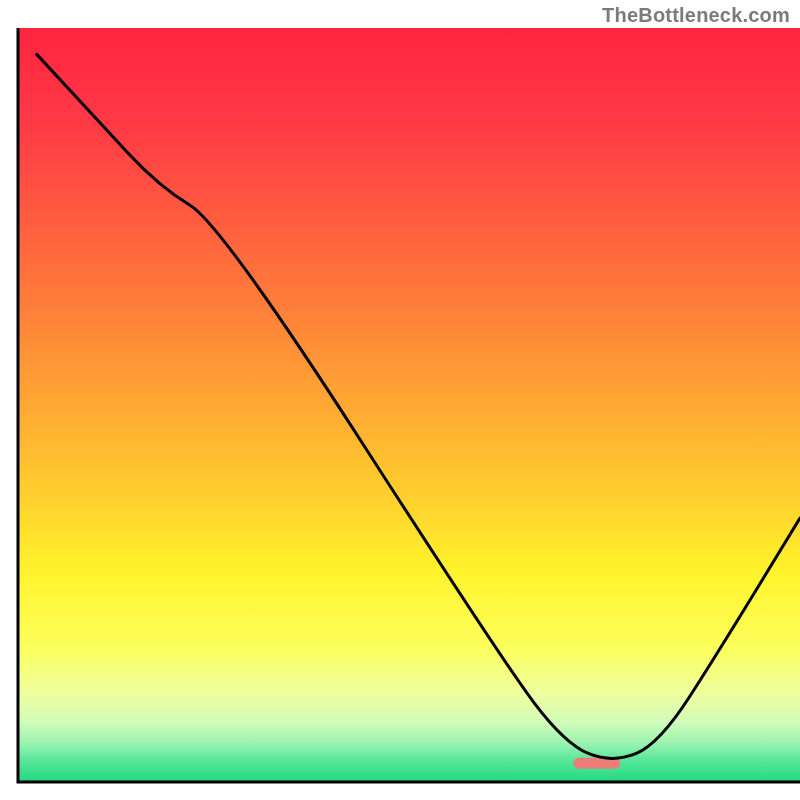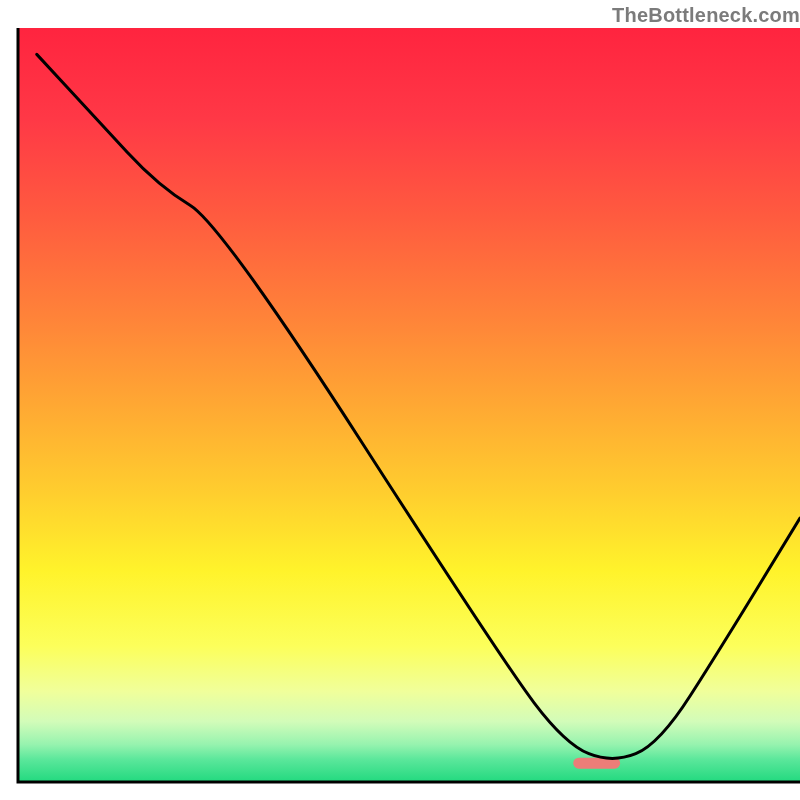--- a/index.html
+++ b/index.html
@@ -6,21 +6,21 @@
     margin: 0;
     padding: 0;
     width: 800px;
     height: 800px;
     background: #ffffff;
     font-family: Arial, Helvetica, sans-serif;
   }
   .watermark {
     position: absolute;
     top: 4px;
-    right: 0;
+    right: 10px;
     font-size: 20px;
     font-weight: bold;
     color: #7b7b7b;
     letter-spacing: 0.2px;
   }
   .stage {
     position: relative;
     width: 800px;
     height: 800px;
     overflow: hidden;

